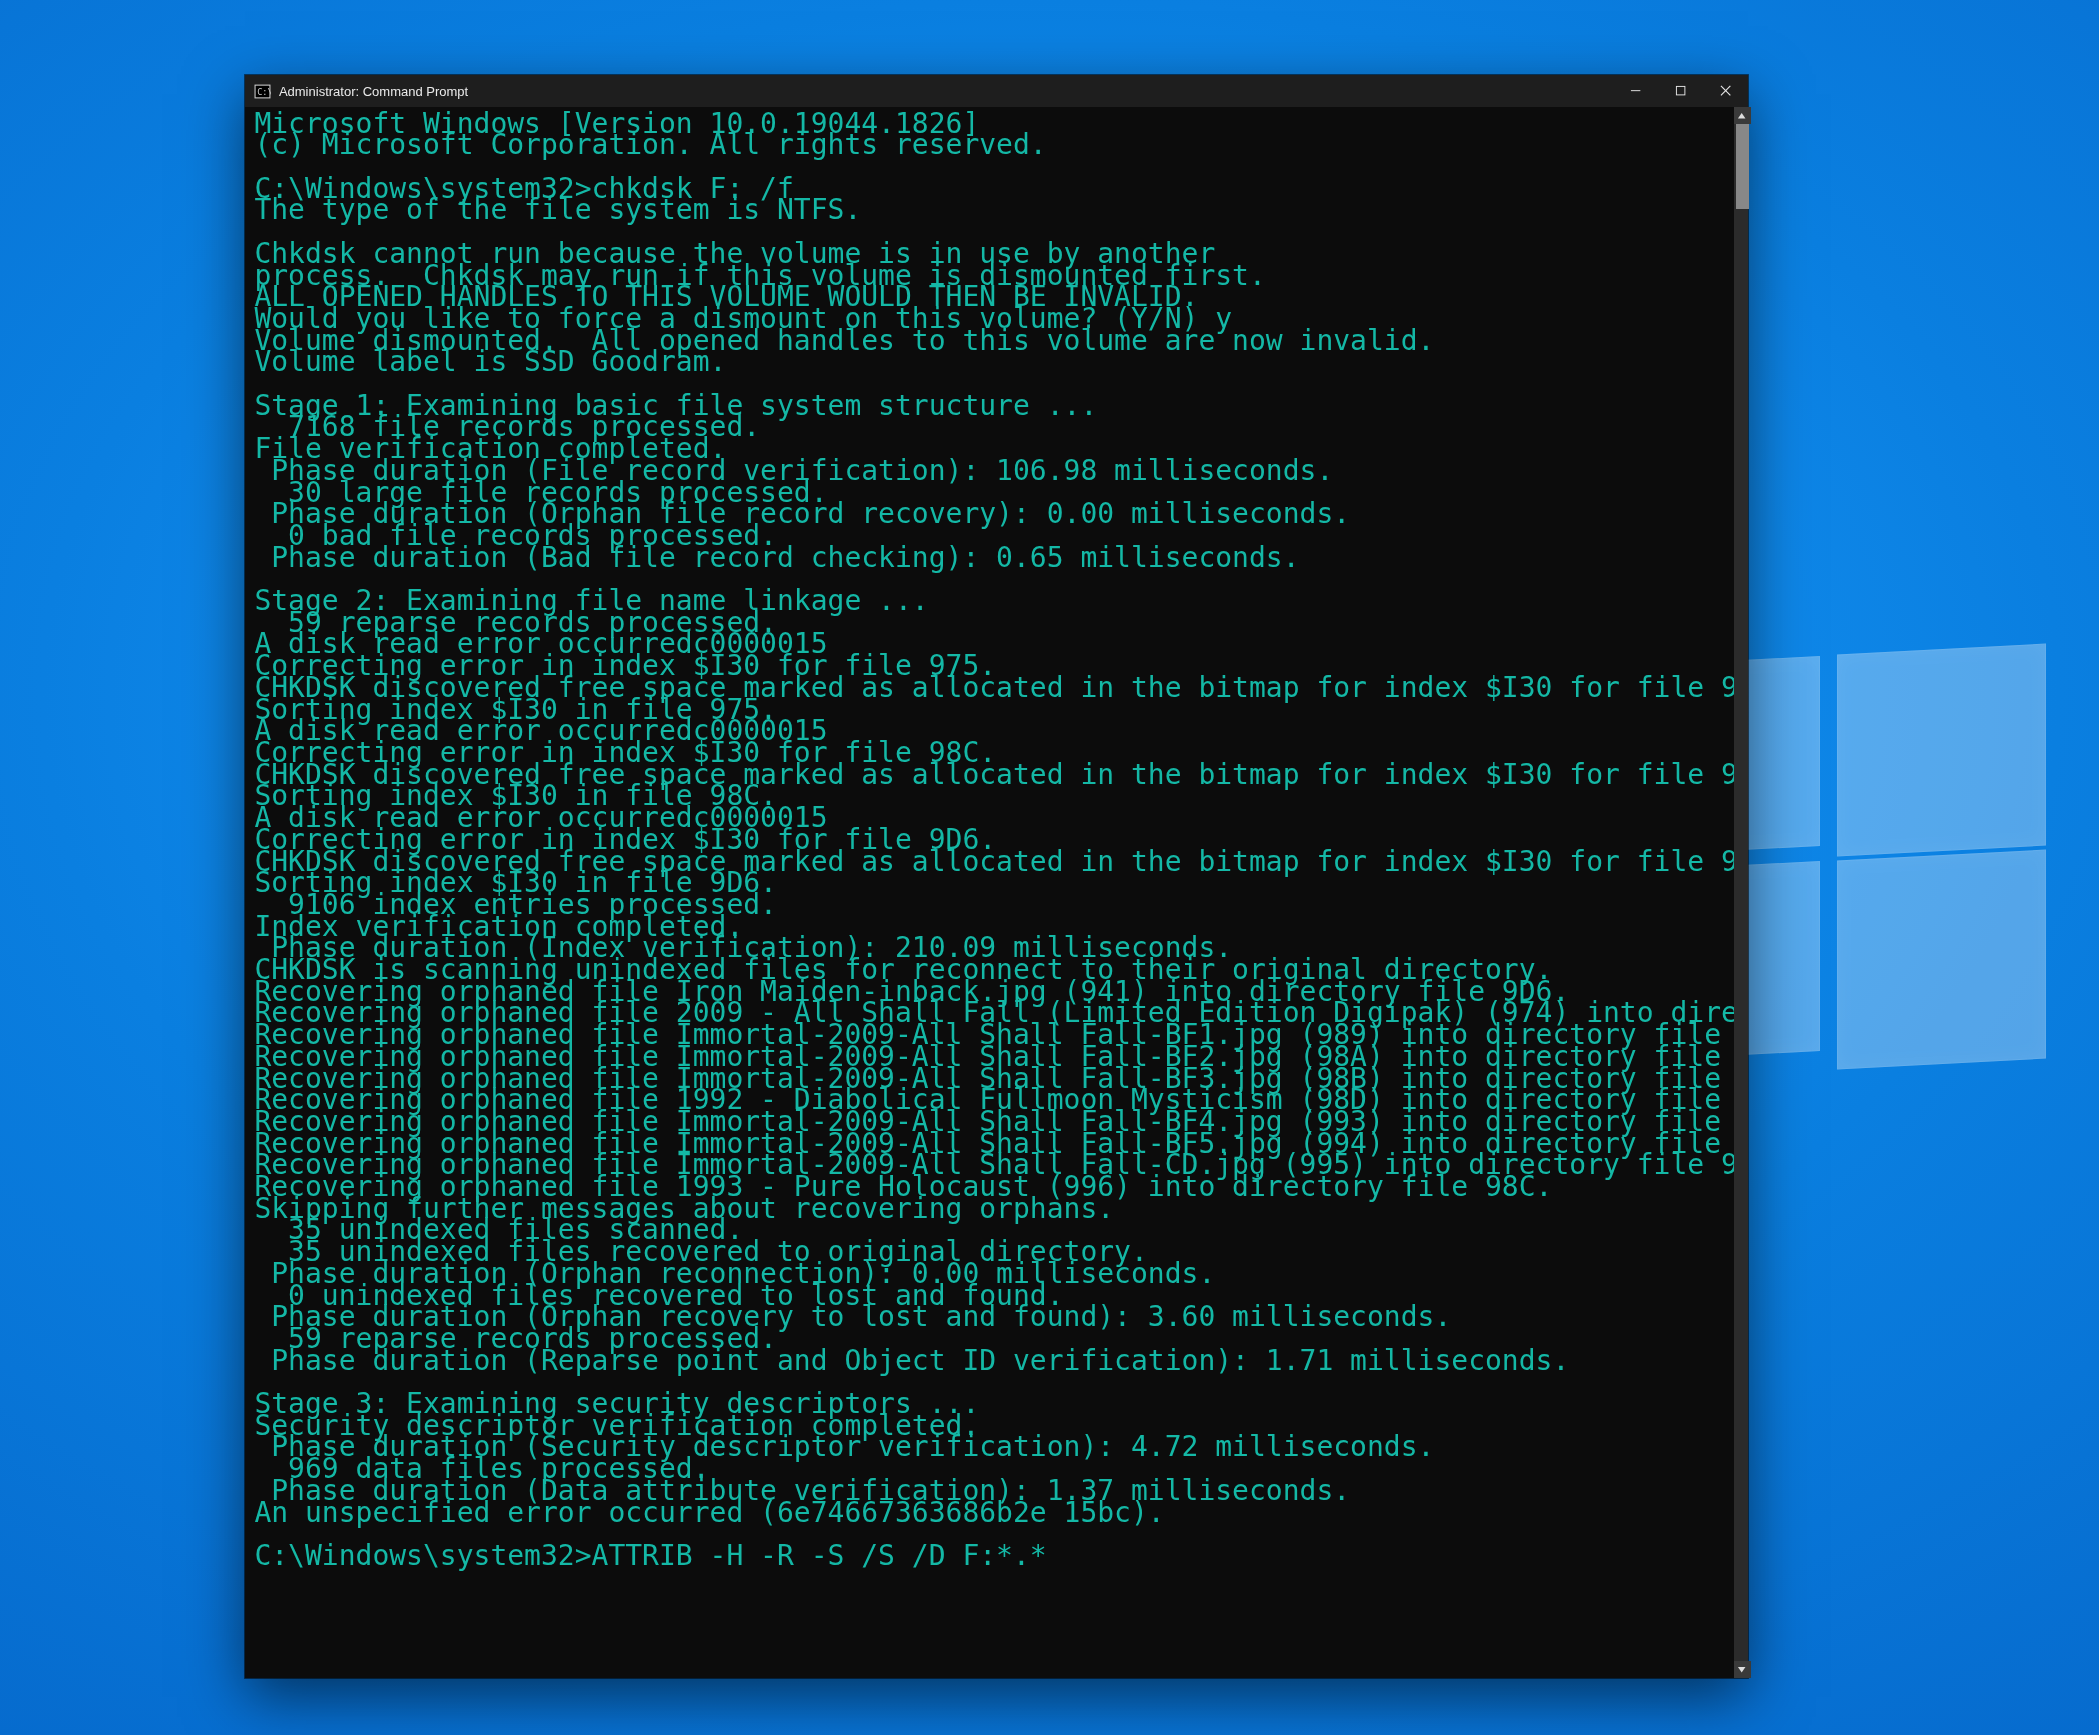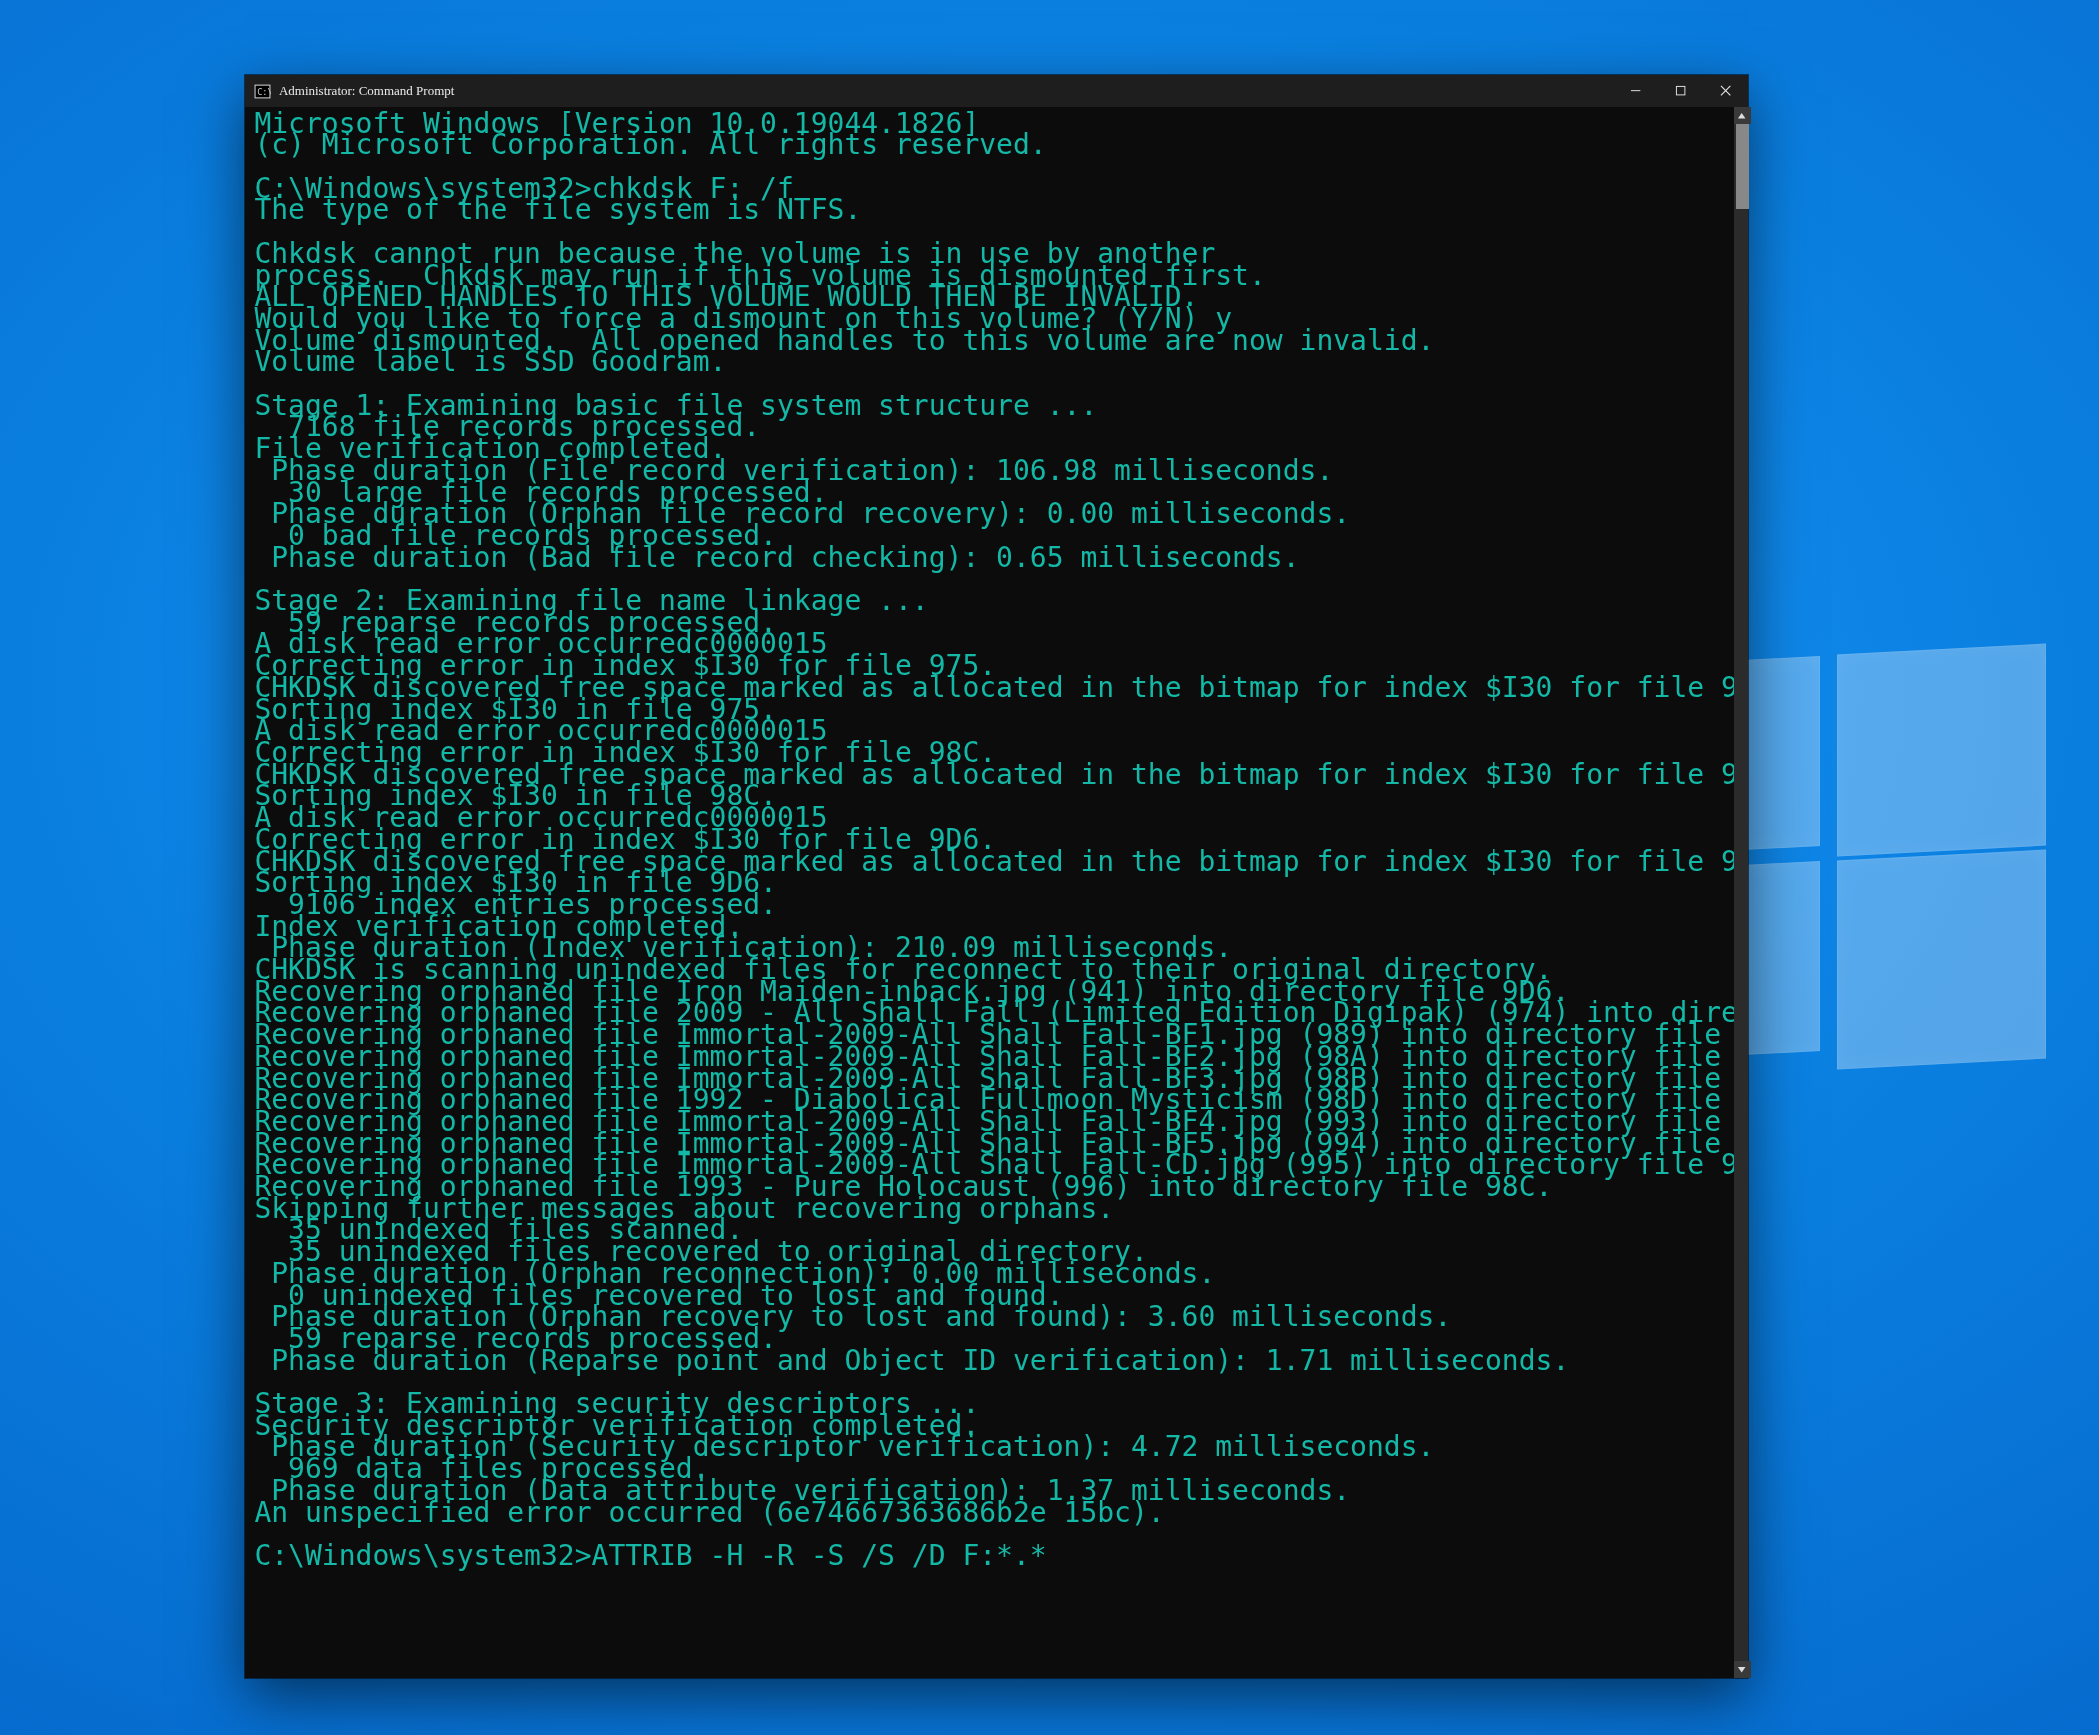--- a/index.html
+++ b/index.html
@@ -59,21 +59,21 @@
     user-select: none;
   }
   .titlebar .icon {
     width: 17px;
     height: 17px;
     margin: 0 7.5px 0 9.4px;
     display: inline-flex;
     align-items: center;
     justify-content: center;
   }
-  .titlebar .title { flex: 0 0 auto; font-family: Liberation Serif, serif; }
+  .titlebar .title { flex: 0 0 auto; }
   .titlebar .spacer { flex: 1 1 auto; }
   .win-btn {
     width: 45px;
     height: 32px;
     display: inline-flex;
     align-items: center;
     justify-content: center;
     color: #e6e6e6;
   }
   .win-btn svg { width: 11.3px; height: 11.3px; }

